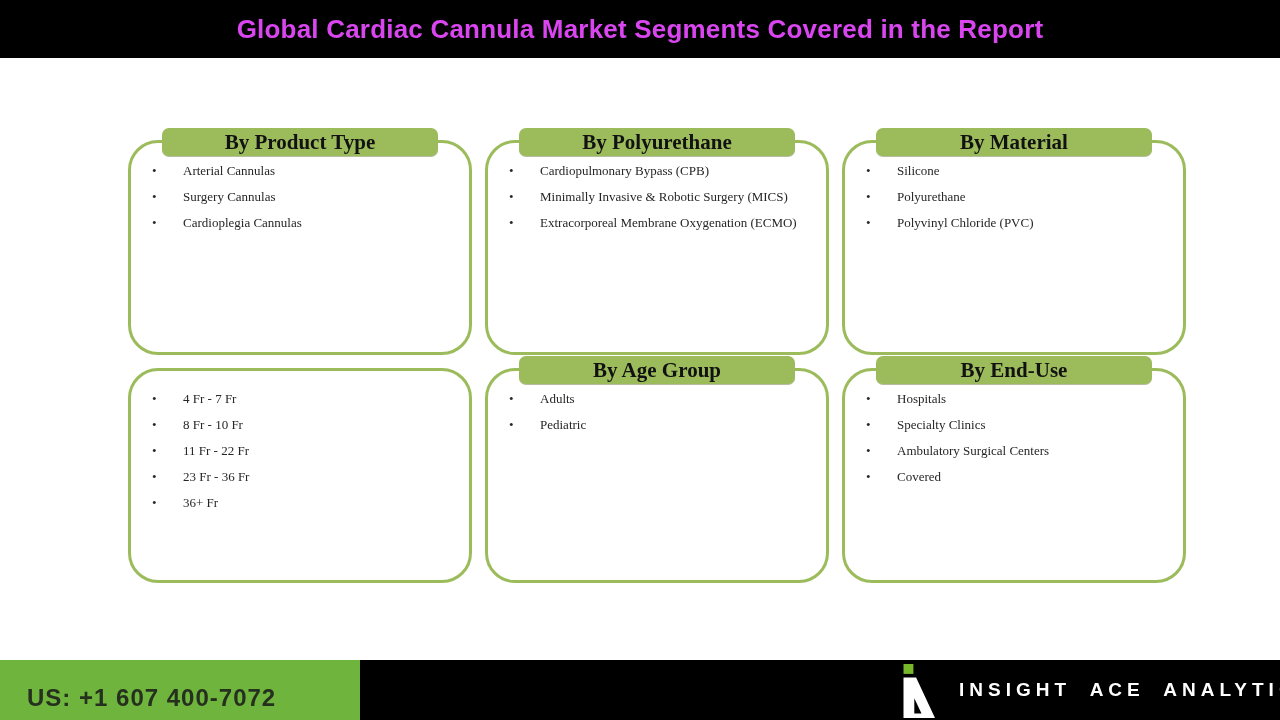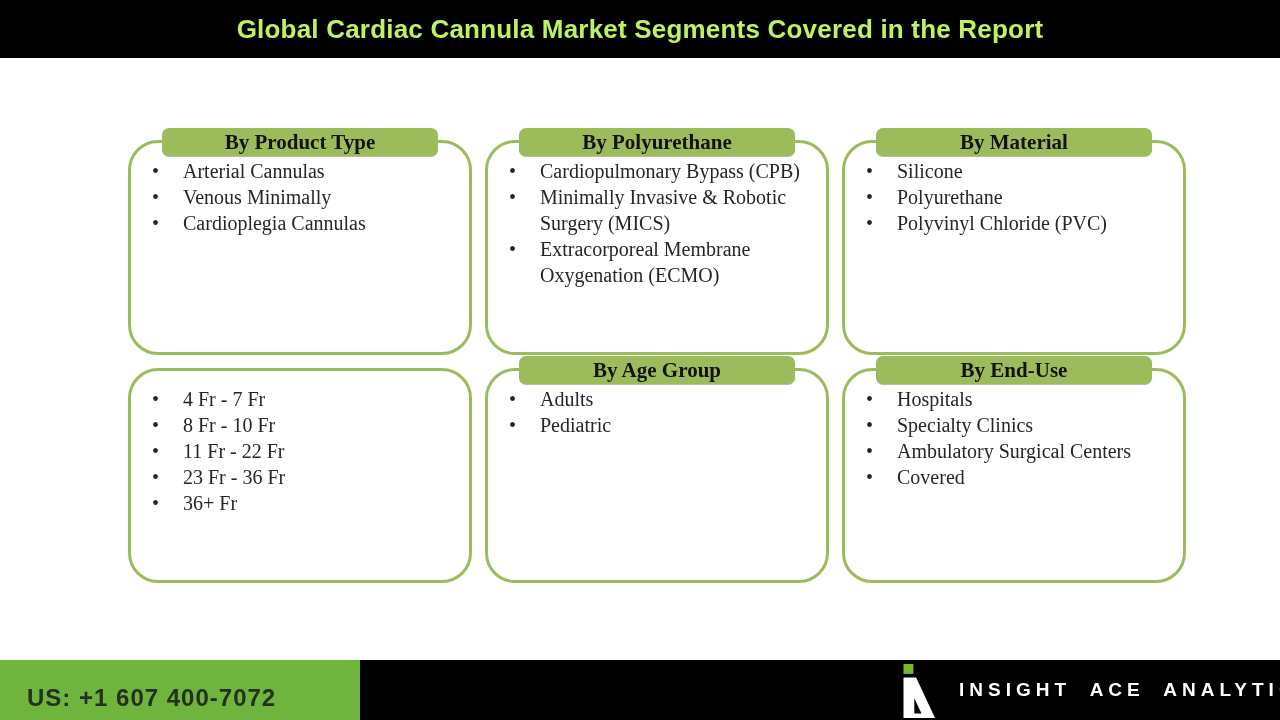--- a/index.html
+++ b/index.html
@@ -17,21 +17,21 @@
   .title-bar {
     position: absolute;
     top: 0; left: 0;
     width: 1280px; height: 58px;
     background: #000000;
     display: flex;
     align-items: center;
     justify-content: center;
   }
   .title-bar .title {
-    color: #bef264;
+    color: #d946ef;
     font-family: "Liberation Sans", sans-serif;
     font-weight: bold;
     font-size: 26px;
     letter-spacing: 0.2px;
   }
 
   
   .grid {
     position: absolute;
     left: 128px;
@@ -71,21 +71,21 @@
     white-space: nowrap;
   }
   .card ul {
     margin: 15px 16px 0 12px;
     padding: 0;
     list-style: none;
   }
   .card li {
     position: relative;
     padding-left: 40px;
-    font-size: 20px;
+    font-size: 13px;
     line-height: 26px;
     color: #262626;
   }
   .card li::before {
     content: "\2022";
     position: absolute;
     left: 9px;
     top: 0;
   }
 
@@ -140,21 +140,21 @@
 </div>
 
 <div class="grid">
 
   <div class="card">
     <div class="card-tab">
       <span class="tab-label">By Product Type</span>
     </div>
     <ul>
         <li>Arterial Cannulas</li>
-        <li>Venous Minimally</li>
+        <li>Surgery Cannulas</li>
         <li>Cardioplegia Cannulas</li>
       </ul>
   </div>
 
   <div class="card">
     <div class="card-tab">
       <span class="tab-label">By Polyurethane</span>
     </div>
     <ul>
         <li>Cardiopulmonary Bypass (CPB)</li>

